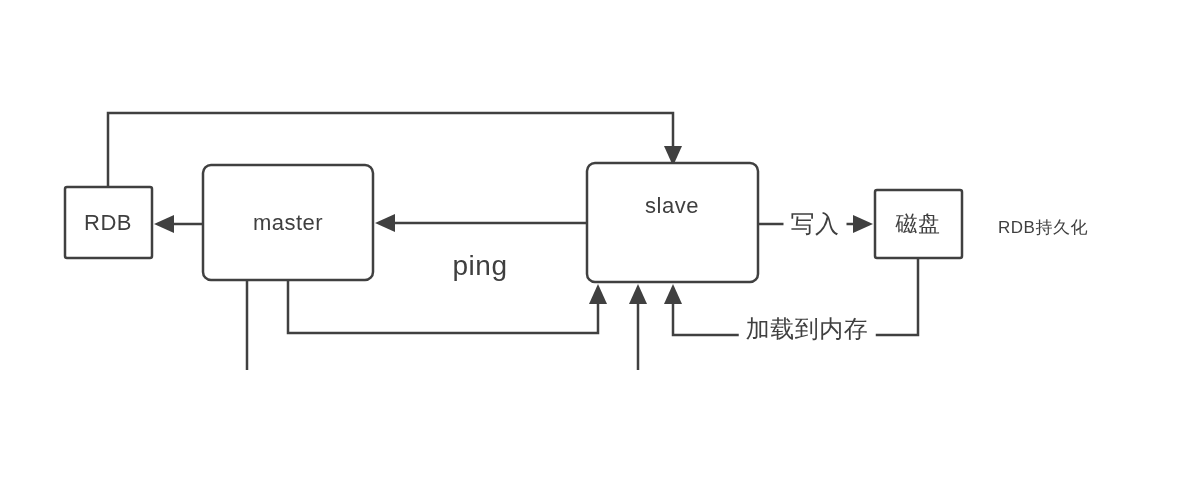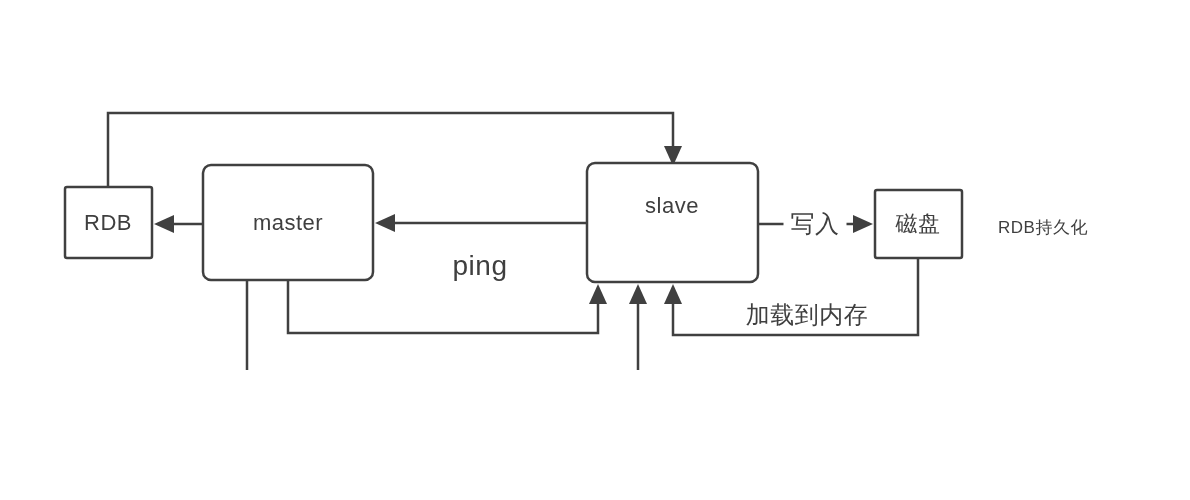--- a/index.html
+++ b/index.html
@@ -93,17 +93,17 @@
     </g>
   </svg>
 
   <div class="label node-label" style="left:108px; top:223px;">RDB</div>
   <div class="label node-label" style="left:288px; top:223px;">master</div>
   <div class="label node-label" style="left:672px; top:206px;text-align:right;">slave</div>
   <div class="label node-label" style="left:918px; top:224px;">磁盘</div>
 
   <div class="label edge-label" style="left:480px; top:223px; font-size:28px;margin-top:43px;">ping</div>
   <div class="label edge-label" style="left:815px; top:224px;">写入</div>
-  <div class="label edge-label" style="left:807px; top:315px;">加载到内存</div>
+  <div class="label edge-label" style="left:807px; top:329px;">加载到内存</div>
 
   <div class="label annotation-label" style="left:1043px; top:227px;">RDB持久化</div>
 
 </div>
 
 </body></html>

